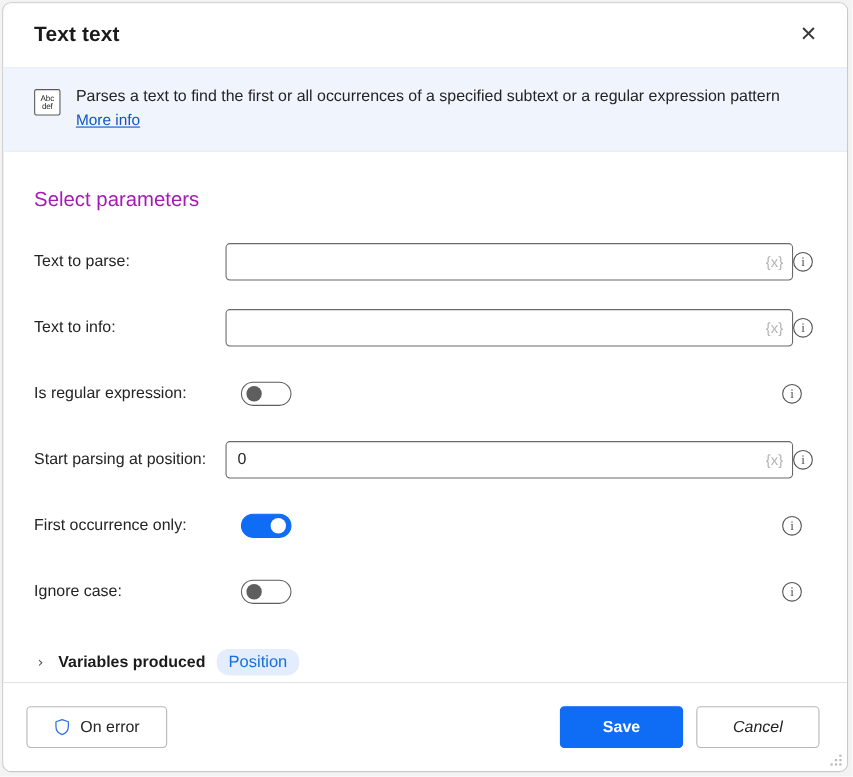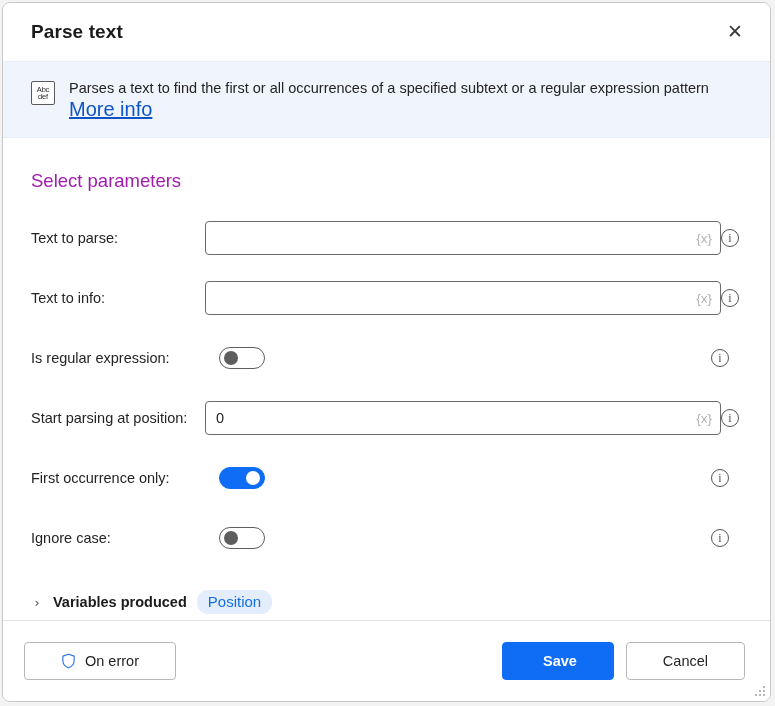--- a/index.html
+++ b/index.html
@@ -101,21 +101,21 @@
     letter-spacing: -0.2px;
     text-align: center;
   }
   .banner-text-wrap { display: flex; flex-direction: column; gap: 1px; }
   .banner-desc {
     font-size: 14.5px;
     color: #242424;
     line-height: 20px;
   }
   .banner-link {
-    font-size: 20px;
+    font-size: 14px;
     color: #0f54c7;
     text-decoration: underline;
     cursor: pointer;
     width: fit-content;
     line-height: 20px;
   }
 
   
   .body {
     flex: 1 1 auto;
@@ -285,24 +285,24 @@
     position: relative;
     box-sizing: border-box;
   }
   .btn {
     height: 38px;
     border-radius: 4px;
     font-family: "Liberation Sans", sans-serif;
     font-size: 14.5px;
     display: inline-flex;
     align-items: center;
-    justify-content: flex-end;
-    cursor: pointer;
-    box-sizing: border-box;
-    padding: 0 36px;
+    justify-content: center;
+    cursor: pointer;
+    box-sizing: border-box;
+    padding: 0 22px;
   }
   .btn-onerror {
     background: #ffffff;
     border: 1px solid #b7b7b7;
     color: #242424;
     gap: 9px;
     min-width: 128px;
   }
   .btn-save {
     background: #0f6cf5;
@@ -310,20 +310,21 @@
     color: #ffffff;
     font-weight: bold;
     min-width: 112px;
     margin-right: 12px;
   }
   .btn-cancel {
     background: #ffffff;
     border: 1px solid #b7b7b7;
     color: #242424;
     min-width: 112px;
+    font-style: italic;
   }
   .footer-right {
     margin-left: auto;
     display: flex;
     align-items: center;
   }
   .shield {
     width: 15px;
     height: 16px;
     flex: 0 0 auto;
@@ -337,21 +338,21 @@
     height: 13px;
     opacity: 0.85;
   }
 </style>
 </head>
 <body>
 
 <div class="dialog">
 
   <div class="titlebar">
-    <div class="title">Parse text</div>
+    <div class="title">Text text</div>
     <button class="close-btn">
       <span class="close-glyph">✕</span>
     </button>
   </div>
 
   <div class="banner">
     <div class="banner-icon">
       <span>Abc</span>
       <span>def</span>
     </div>

